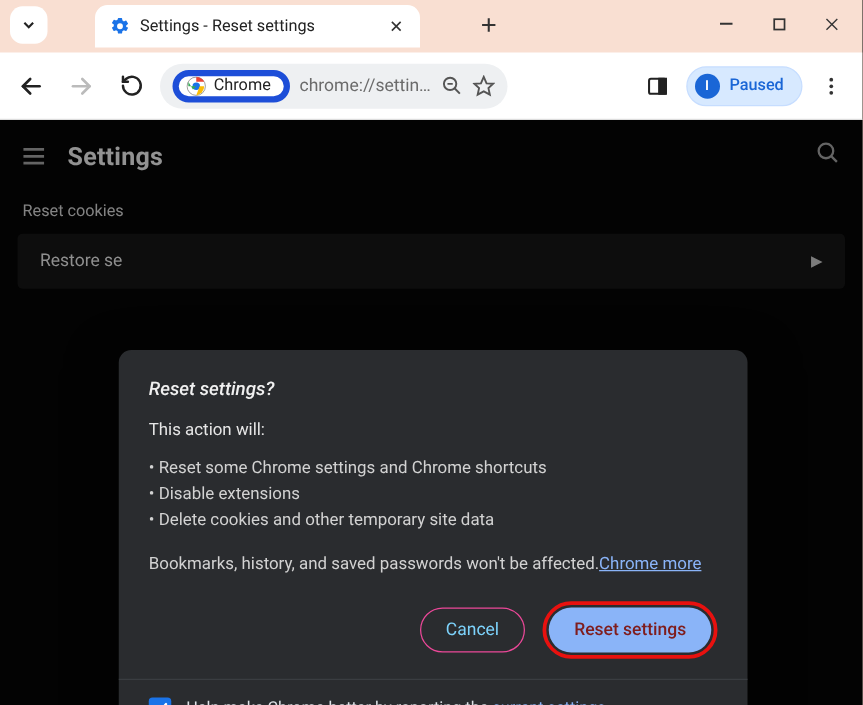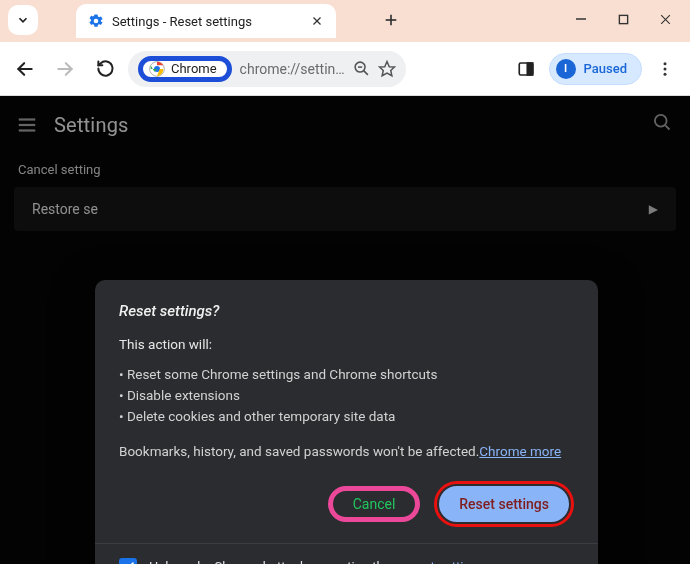--- a/index.html
+++ b/index.html
@@ -59,21 +59,21 @@
 
   
   .page {
     position:absolute; left:0; right:0; top:96px; bottom:0; background:#050505;
     color:#e6e6e6;
   }
   .page-header {
     height:58px; display:flex; align-items:center; padding:0 16px; gap:16px;
   }
   .hamburger { color:#9a9a9a; }
-  .page-title { font-size:20px; font-weight:400; color:#e0e0e0; letter-spacing:0.2px; }
+  .page-title { font-size:20px; font-weight:700; color:#e0e0e0; letter-spacing:0.2px; }
   .search-page { position:absolute; right:18px; top:16px; color:#9a9a9a; }
 
   .section-label { font-size:13px; color:#c9c9c9; padding:0 18px; margin-top:8px; }
   .section-row {
     margin:10px 14px 0 14px; height:44px; background:#141414; border-radius:4px;
     display:flex; align-items:center; padding:0 18px; color:#dcdcdc;
     font-size:14px; justify-content:space-between;
   }
   .chevron-right { color:#bfbfbf; font-size:12px; }
 
@@ -89,21 +89,21 @@
   .modal ul { list-style:none; margin-bottom:16px; }
   .modal ul li::before { content:"• "; color:#d2d2d2; }
   .modal ul li { line-height:1.55; color:#d2d2d2; }
   .modal .note { color:#d2d2d2; margin-bottom:22px; }
   .modal a { color:#8ab4f8; text-decoration:underline; }
   .modal .actions { display:flex; justify-content:flex-end; gap:14px; align-items:center; }
   .btn {
     height:36px; padding:0 20px; border-radius:18px; display:flex; align-items:center;
     font-size:14px; cursor:pointer;
   }
-  .btn-outline { border:5px solid #ec4899; color:#22c55e; background:transparent; }
+  .btn-outline { border:1px solid #ec4899; color:#7dd3fc; background:transparent; }
   .btn-primary { background:#8ab4f8; color:#7f1d1d; font-weight:500; }
   .highlight-ring {
     border:3px solid #e8110f; border-radius:24px; padding:2px;
   }
   .modal hr { border:none; border-top:1px solid #3a3d41; margin:16px -24px 14px -24px; }
   .modal .footer { display:flex; align-items:center; gap:12px; }
   .checkbox {
     width:18px; height:18px; border-radius:3px; background:#1a73e8;
     display:flex; align-items:center; justify-content:center; color:#fff;
   }
@@ -247,21 +247,21 @@
     </span>
     <span class="page-title">Settings</span>
     <span class="search-page">
       <svg width="20" height="20" viewBox="0 0 24 24" fill="none" stroke="#9a9a9a" stroke-width="2.2">
           <circle cx="10.5" cy="10.5" r="7"></circle>
           <line x1="21" y1="21" x2="16" y2="16"></line>
         </svg>
     </span>
   </div>
 
-  <div class="section-label">Cancel setting</div>
+  <div class="section-label">Reset cookies</div>
   <div class="section-row">
     <span>Restore se</span>
     <span class="chevron-right">▶</span>
   </div>
 
   <div class="modal-backdrop"></div>
   <div class="modal">
     <h3>Reset settings?</h3>
     <div class="lead">This action will:</div>
     <ul>

